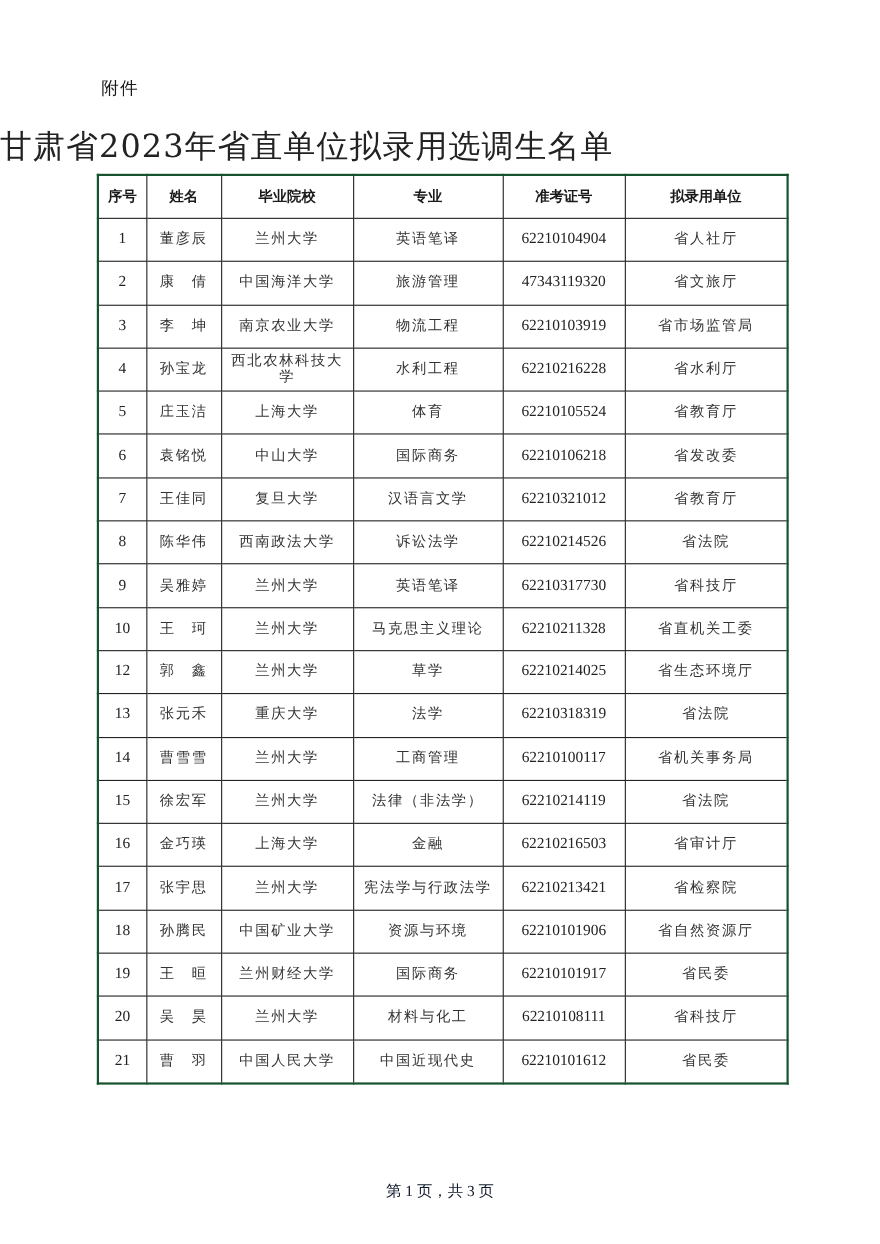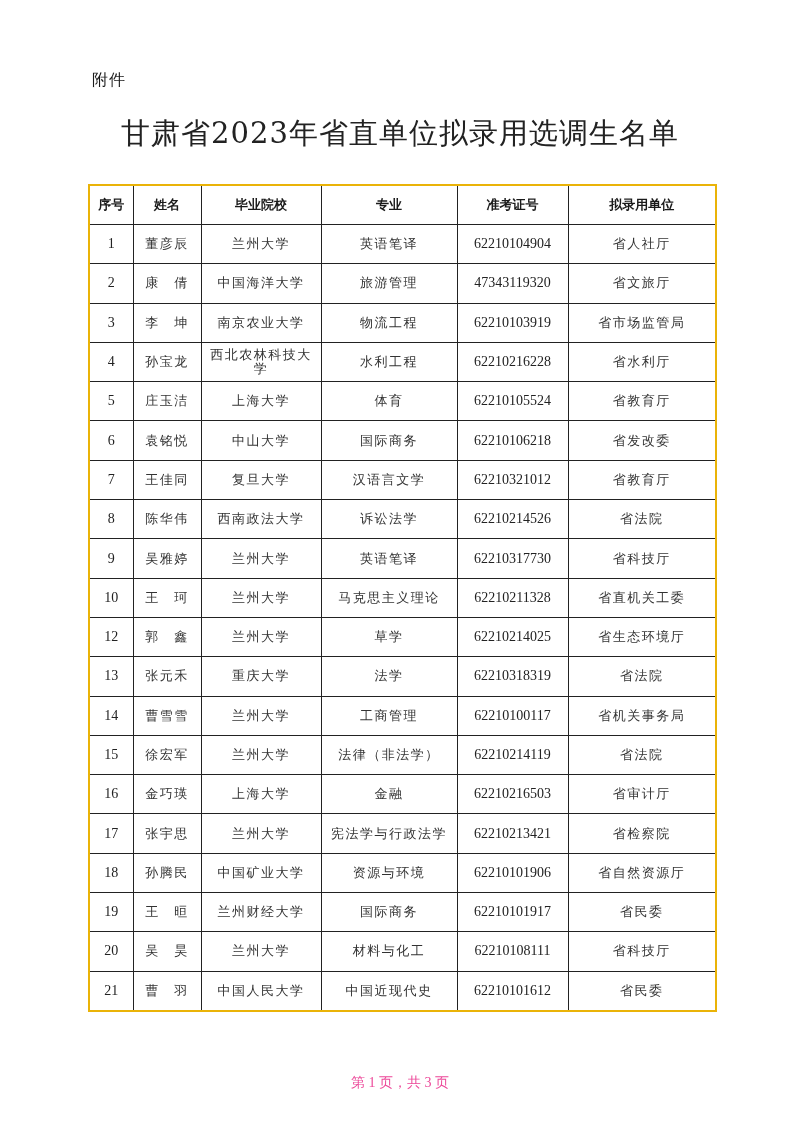--- a/index.html
+++ b/index.html
@@ -2,42 +2,42 @@
 <html><head>
   <meta charset="utf-8">
   <style>
     html, body { margin: 0; padding: 0; background: #ffffff; }
     body { width: 800px; height: 1131px; position: relative; overflow: hidden; color: #1a1a1a; }
     .attachment {
       position: absolute; left: 92px; top: 70px;
       font-family: "DejaVu Sans", sans-serif; font-weight: normal; font-size: 16px; letter-spacing: 1px;
     }
     .title {
-      position: absolute; left: 0; width: 800px; top: 114px; text-align: center;
+      position: absolute; left: 0; width: 800px; top: 114px; text-align: left;
       font-family: "DejaVu Serif", "Liberation Serif", serif; font-size: 29px; letter-spacing: 1px; color: #222;
     }
     table.roster {
-      position: absolute; left: 88px; top: 184px; width: 627px;
+      position: absolute; left: 88px; top: 158px; width: 627px;
       border-collapse: collapse; table-layout: fixed;
-      border: 2px solid #eab308;
+      border: 2px solid #14532d;
     }
     table.roster th, table.roster td {
       border: 1.3px solid #222; text-align: center; vertical-align: middle; padding: 0 2px;
     }
     table.roster th {
       height: 38px; font-family: "DejaVu Sans", sans-serif; font-weight: bold; font-size: 13px;
     }
     table.roster td {
       height: 38.3px; font-family: "DejaVu Serif", "Liberation Serif", serif; font-size: 13px; line-height: 14px; color: #333;
       letter-spacing: 1.5px;
     }
     table.roster td.num, table.roster td.exam { font-family: "Liberation Serif", serif; letter-spacing: 0; font-size: 14px; color: #222; }
     .footer {
       position: absolute; left: 0; width: 800px; top: 1074px; text-align: center;
-      font-family: "Liberation Serif", "DejaVu Serif", serif; font-size: 14px; color: #ec4899;
+      font-family: "Liberation Serif", "DejaVu Serif", serif; font-size: 14px; color: #0f172a;
     }
   </style>
 </head>
 <body>
 
 <div class="attachment">附件</div>
 <div class="title">甘肃省2023年省直单位拟录用选调生名单</div>
 
 <table class="roster">
   <colgroup>

